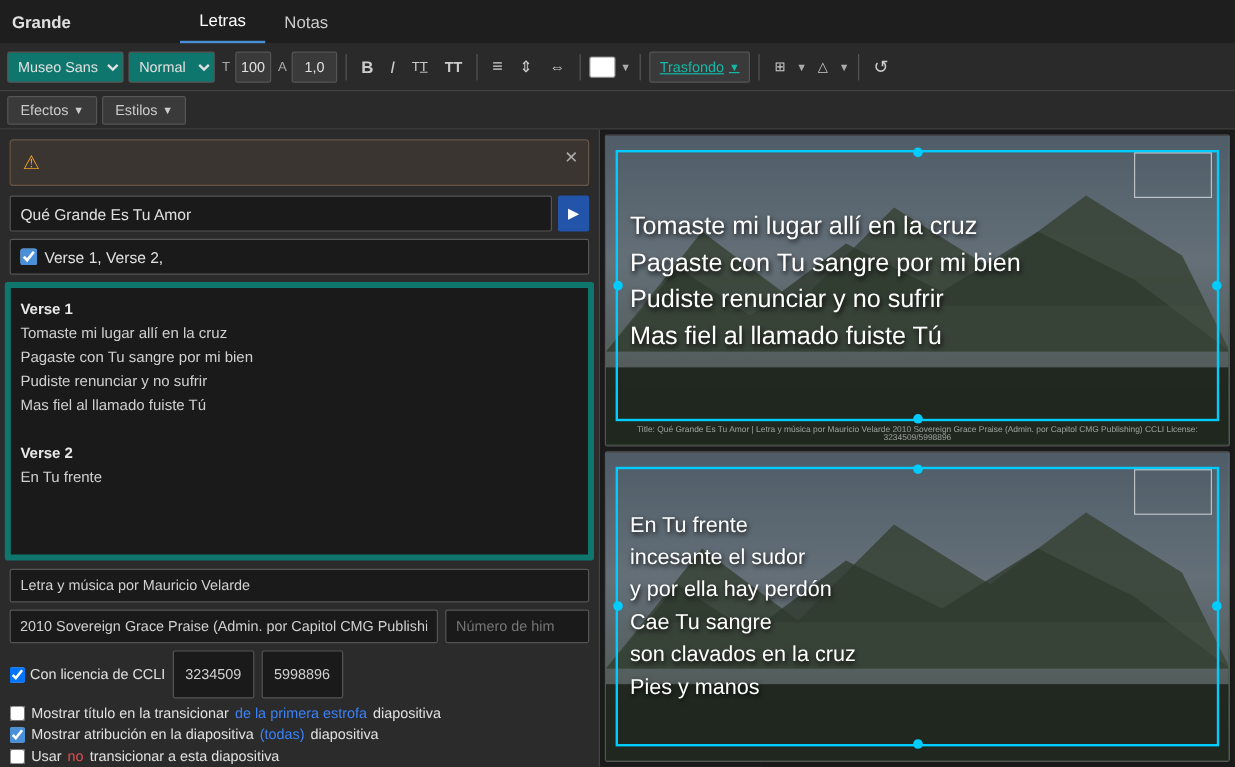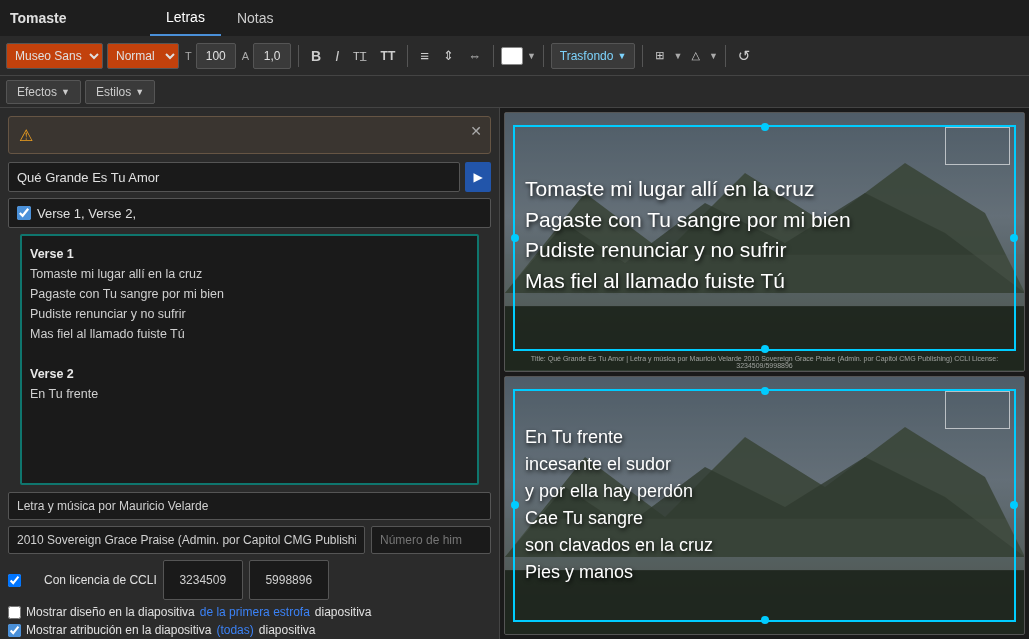--- a/index.html
+++ b/index.html
@@ -47,38 +47,38 @@
     .toolbar {
       background: #2a2a2a;
       border-bottom: 1px solid #444;
       display: flex;
       align-items: center;
       height: 40px;
       padding: 0 6px;
       gap: 4px;
     }
     .toolbar-select {
-      background: #c2410c;
+      background: #0f766e;
       border: 1px solid #555;
       color: #e0e0e0;
       padding: 2px 4px;
       height: 26px;
       font-size: 12px;
       border-radius: 2px;
       cursor: pointer;
     }
     .toolbar-input {
       background: #3a3a3a;
       border: 1px solid #555;
       color: #e0e0e0;
       padding: 2px 4px;
       height: 26px;
       font-size: 12px;
       border-radius: 2px;
-      width: 40px;
+      width: 30px;
       text-align: center;
     }
     .toolbar-btn {
       background: transparent;
       border: none;
       color: #ccc;
       cursor: pointer;
       padding: 2px 5px;
       font-size: 13px;
       border-radius: 2px;
@@ -99,29 +99,30 @@
       width: 22px;
       height: 18px;
       background: #fff;
       border: 1px solid #888;
       border-radius: 2px;
       cursor: pointer;
     }
     .trasfondo-btn {
       background: #3a3a3a;
       border: 1px solid #555;
-      color: #7dd3fc;
+      color: #14b8a6;
       padding: 2px 8px;
       height: 26px;
       font-size: 12px;
       border-radius: 2px;
       cursor: pointer;
       display: flex;
       align-items: center;
       gap: 4px;
+      text-decoration: underline;
     }
     .dropdown-arrow { font-size: 9px; }
 
     
     .toolbar2 {
       background: #2a2a2a;
       border-bottom: 1px solid #444;
       display: flex;
       align-items: center;
       height: 32px;
@@ -244,23 +245,23 @@
     }
     .checkbox-label input[type="checkbox"] {
       accent-color: #4a90d9;
       width: 14px;
       height: 14px;
     }
 
     
     .lyrics-area {
       flex: 1;
-      margin: 4px 20px;
-      background: #1a1a1a;
-      border: 2px solid #0f766e;
+      margin: 4px 4px;
+      background: #1a1a1a;
+      border: 5px solid #0f766e;
       overflow-y: auto;
       padding: 8px;
       font-size: 12.5px;
       line-height: 1.6;
       color: #d0d0d0;
       border-radius: 2px;
     }
     .lyrics-area .verse-title {
       font-weight: bold;
       color: #e8e8e8;
@@ -309,33 +310,33 @@
     
     .ccli-row {
       display: flex;
       align-items: center;
       margin: 3px 8px;
       gap: 6px;
     }
     .ccli-checkbox {
       display: flex;
       align-items: center;
-      gap: 23px;
+      gap: 4px;
       font-size: 12px;
       justify-content: space-between;
     }
     .ccli-input {
       background: #1a1a1a;
       border: 1px solid #555;
       color: #d0d0d0;
       padding: 19px 6px;
       height: 26px;
       font-size: 12px;
       border-radius: 2px;
-      width: 80px;
+      width: 68px;
       text-align: center;
     }
 
     
     .option-row {
       display: flex;
       align-items: center;
       margin: 2px 8px;
       font-size: 12px;
       gap: 5px;
@@ -394,21 +395,21 @@
       left: 0;
       right: 0;
       height: 50%;
       background: linear-gradient(180deg, transparent 0%, #2a3a2a 100%);
     }
   </style>
 </head>
 <body>
 
 <div class="top-nav">
-  <div class="app-title">Tomaste</div>
+  <div class="app-title">Grande</div>
   <div class="nav-tab active">Letras</div>
   <div class="nav-tab">Notas</div>
 </div>
 
 <div class="toolbar">
   <select class="toolbar-select">
     <option>Museo Sans</option>
   </select>
   <select class="toolbar-select" style="width:72px;">
     <option>Normal</option>
@@ -499,32 +500,38 @@
       <label class="ccli-checkbox">
         <input type="checkbox" checked="" style="">
         <span>Con licencia de CCLI</span>
       </label>
       <input class="ccli-input" type="text" value="3234509" style="">
       <input class="ccli-input" type="text" value="5998896" style="">
     </div>
 
     <div class="option-row">
       <input type="checkbox" style="">
-      <span>Mostrar diseño en la diapositiva</span>
+      <span>Mostrar título en la transicionar</span>
       <span class="link-text">de la primera estrofa</span>
       <span>diapositiva</span>
     </div>
 
     <div class="option-row">
       <input type="checkbox" checked="" style="">
       <span>Mostrar atribución en la diapositiva</span>
       <span class="link-text">(todas)</span>
       <span>diapositiva</span>
     </div>
 
+    <div class="option-row">
+      <input type="checkbox" style="">
+      <span>Usar</span>
+      <span class="no-text">no</span>
+      <span>transicionar a esta diapositiva</span>
+    </div>
 
   </div>
 
   <div class="right-panel">
 
     <div class="slide-preview">
       <div class="mountain-bg slide-bg">
 
         <svg width="100%" height="100%" style="position:absolute;inset:0;">
           <defs>

